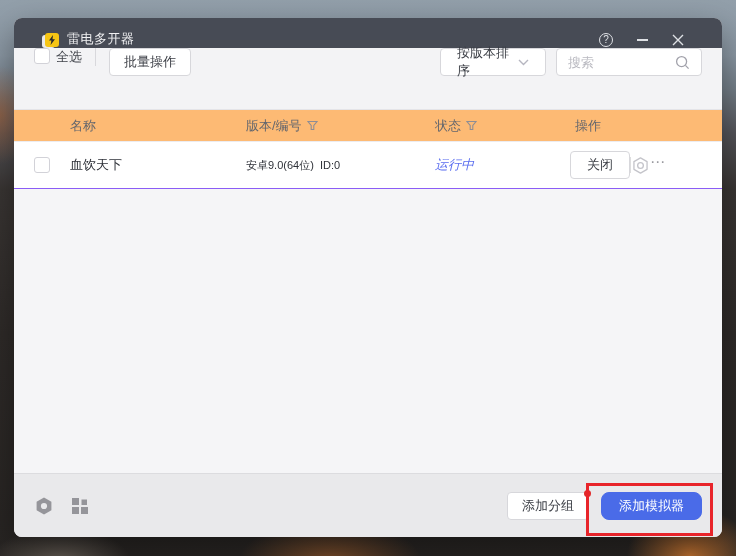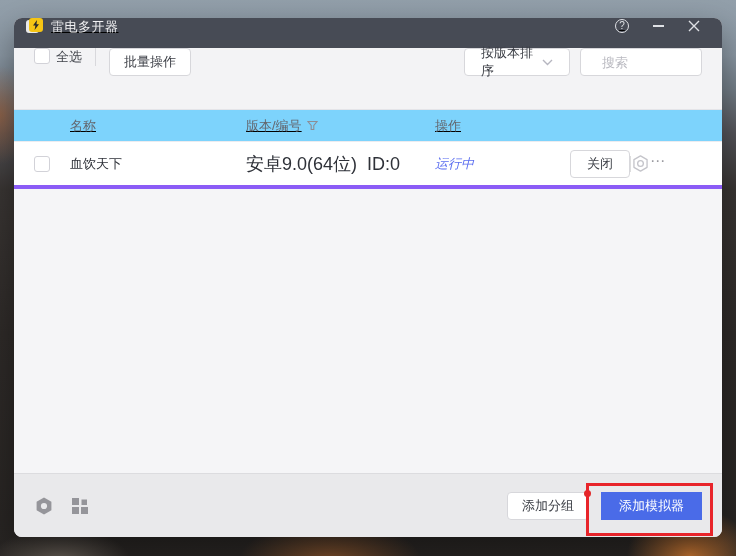--- a/index.html
+++ b/index.html
@@ -19,21 +19,21 @@
   .window {
     position:absolute; left:14px; top:18px; width:708px; height:519px;
     border-radius:8px; background:#f5f5f7;
     box-shadow:0 14px 36px rgba(0,0,0,.4);
     display:flex; flex-direction:column; overflow:hidden;
   }
 
   
   .titlebar {
     height:30px; flex:0 0 30px; background:#474b55;
-    display:flex; align-items:flex-start; padding:0 12px;text-decoration:underline;
+    display:flex; align-items:flex-end; padding:0 28px;
   }
   .appicon { position:relative; width:17px; height:15px; margin-right:8px; }
   .appicon .back {
     position:absolute; left:0; top:2px; width:13px; height:13px;
     background:#e9e9e9; border-radius:3px;
   }
   .appicon .front {
     position:absolute; left:3px; top:0; width:14px; height:14px;
     background:#f6c514; border-radius:3px;
     display:flex; align-items:center; justify-content:center;
@@ -64,40 +64,40 @@
     font-size:13px; color:#3a3d44; padding:0 14px;
     display:inline-flex; align-items:center; justify-content:center; cursor:pointer;
   }
   .toolbar-right { margin-left:auto; display:flex; align-items:center; gap:10px; }
   .sort-select {
     width:106px; height:28px; background:#fff; border:1px solid #d7d7db; border-radius:4px;
     display:flex; align-items:center; padding:0 16px; cursor:pointer;
   }
   .sort-select .sel-label { font-size:13px; color:#3a3d44; flex:1; }
   .search-box {
-    width:122px; height:28px; background:#fff; border:1px solid #d7d7db; border-radius:4px;
-    display:flex; align-items:center; padding:0 21px;
+    width:146px; height:28px; background:#fff; border:1px solid #d7d7db; border-radius:4px;
+    display:flex; align-items:center; padding:0 11px;
   }
   .search-box input {
     border:none; outline:none; flex:1; font-size:13px; color:#333; width:100px;
     font-family:inherit; background:transparent;
   }
   .search-box input::placeholder { color:#b9b9c0; }
 
   
   .grid-cols {
     display:grid;
     grid-template-columns:36px 176px 189px 140px 1fr;
     align-items:center; padding:0 20px;
   }
-  .thead { height:32px; background:#7dd3fc; border-bottom:1px solid #ececf0;text-decoration:underline; }
+  .thead { height:32px; background:#fdba74; border-bottom:1px solid #ececf0; }
   .th { font-size:13px; color:#63666d; display:flex; align-items:center; gap:5px; }
-  .trow { height:47px; background:#fff; border-bottom:4px solid #8b5cf6; }
+  .trow { height:47px; background:#fff; border-bottom:1px solid #8b5cf6; }
   .cell-name { font-size:13px; color:#2e3138; }
-  .cell-version { font-size:18px; color:#2e3138; white-space:pre; }
+  .cell-version { font-size:11px; color:#2e3138; white-space:pre; }
   .cell-status { font-size:13px; color:#5b6ef0;font-style:italic; }
   .cell-ops { display:flex; align-items:center; gap:0; margin-left:-5px; }
   .close-btn { width:60px; padding:0; }
   .ops-divider { width:1px; height:16px; background:#ddddde; }
   .icon-btn { display:flex; align-items:center; justify-content:center; cursor:pointer; }
   .more-dots { color:#9a9aa0; font-size:15px; letter-spacing:2px; line-height:10px; padding-bottom:6px; }
 
   
   .empty-area { flex:1; background:#f5f5f7; }
 
@@ -107,21 +107,21 @@
     display:flex; align-items:center; padding:0 20px;
   }
   .bottom-icons { display:flex; align-items:center; gap:17px; }
   .bottom-right { margin-left:auto; display:flex; align-items:center; gap:12px; }
   .add-group-btn { position:relative; }
   .red-dot {
     position:absolute; right:-3px; top:-3px; width:7px; height:7px;
     background:#e02a2a; border-radius:50%;
   }
   .add-emulator-btn {
-    height:28px; background:#4a6be8; border:1px solid #4a6be8; border-radius:0;
+    height:28px; background:#4a6be8; border:1px solid #4a6be8; border-radius:8px;
     color:#fff; font-size:13px; padding:0 17px;
     display:inline-flex; align-items:center; cursor:pointer;
   }
 
   
   .annotation-rect {
     position:absolute; left:586px; top:483px; width:127px; height:53px;
     border:3px solid #e8242a; pointer-events:none; z-index:50;
   }
 </style>
@@ -178,20 +178,26 @@
     </div>
   </div>
 
   <div class="thead grid-cols">
     <div></div>
     <div class="th">
       <span>名称</span>
     </div>
     <div class="th">
       <span>版本/编号</span>
+      <svg width="11" height="11" viewBox="0 0 11 11">
+        <path d="M1 1.5 H10 L6.8 5.4 V9.5 H4.2 V5.4 Z" fill="none" stroke="#8d8d95" stroke-width="1.1"></path>
+      </svg>
+    </div>
+    <div class="th">
+      <span>状态</span>
       <svg width="11" height="11" viewBox="0 0 11 11">
         <path d="M1 1.5 H10 L6.8 5.4 V9.5 H4.2 V5.4 Z" fill="none" stroke="#8d8d95" stroke-width="1.1"></path>
       </svg>
     </div>
     <div class="th">
       <span>操作</span>
     </div>
   </div>
 
   <div class="trow grid-cols">

